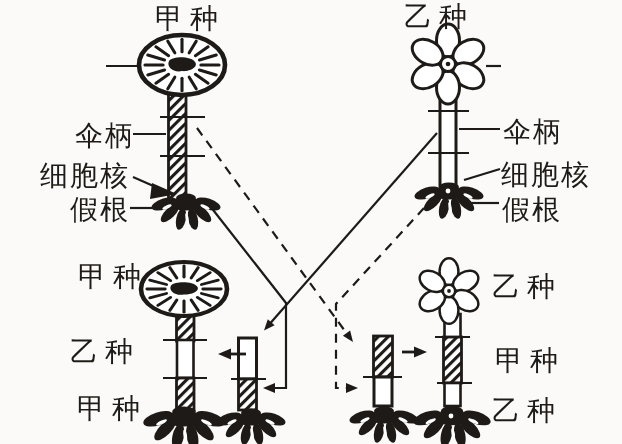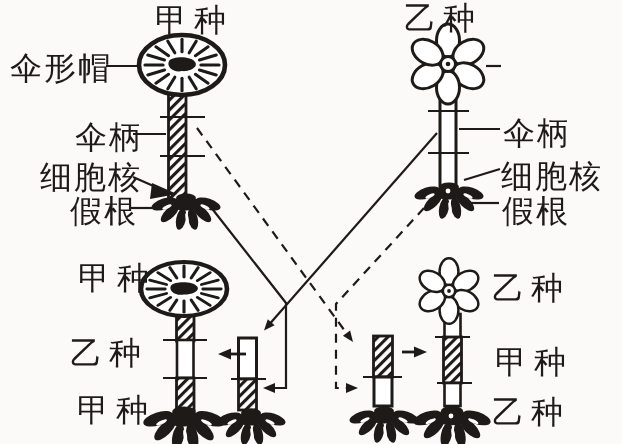--- a/index.html
+++ b/index.html
@@ -7,21 +7,21 @@
     position:relative;
     width:622px;height:444px;
     background:#fbfaf8;
     overflow:hidden;
     font-family:"DejaVu Sans",sans-serif;
   }
   .stage svg{position:absolute;left:0;top:0;}
   .lbl{
     position:absolute;
     color:#1e1a17;
-    font-size:32px;
+    font-size:28px;
     line-height:1.05;
     white-space:nowrap;
     font-family:"DejaVu Sans",sans-serif;
   }
   .species{letter-spacing:7px;}
   .part{letter-spacing:2px;}
 </style>
 </head>
 <body>
 
@@ -188,21 +188,20 @@
     </g>
     <use href="#rhizoid" transform="translate(452,419) scale(1.12)"></use>
     <circle cx="451" cy="416" r="2.4" fill="#ffffff"></circle>
     <use href="#cap-flower" transform="translate(449,291) scale(0.82)"></use>
   </g>
 </svg>
 
 <div class="lbl species" style="left:155px;top:4px">甲种</div>
 <div class="lbl species" style="left:404px;top:2px">乙种</div>
 
-<div class="lbl part" style="left:10px;top:52px">伞形帽</div>
 <div class="lbl part" style="left:75px;top:121px">伞柄</div>
 <div class="lbl part" style="left:40px;top:161px">细胞核</div>
 <div class="lbl part" style="left:70px;top:195px">假根</div>
 
 <div class="lbl part" style="left:503px;top:117px">伞柄</div>
 <div class="lbl part" style="left:501px;top:160px">细胞核</div>
 <div class="lbl part" style="left:502px;top:195px">假根</div>
 
 <div class="lbl species" style="left:78px;top:262px">甲种</div>
 <div class="lbl species" style="left:70px;top:337px">乙种</div>

